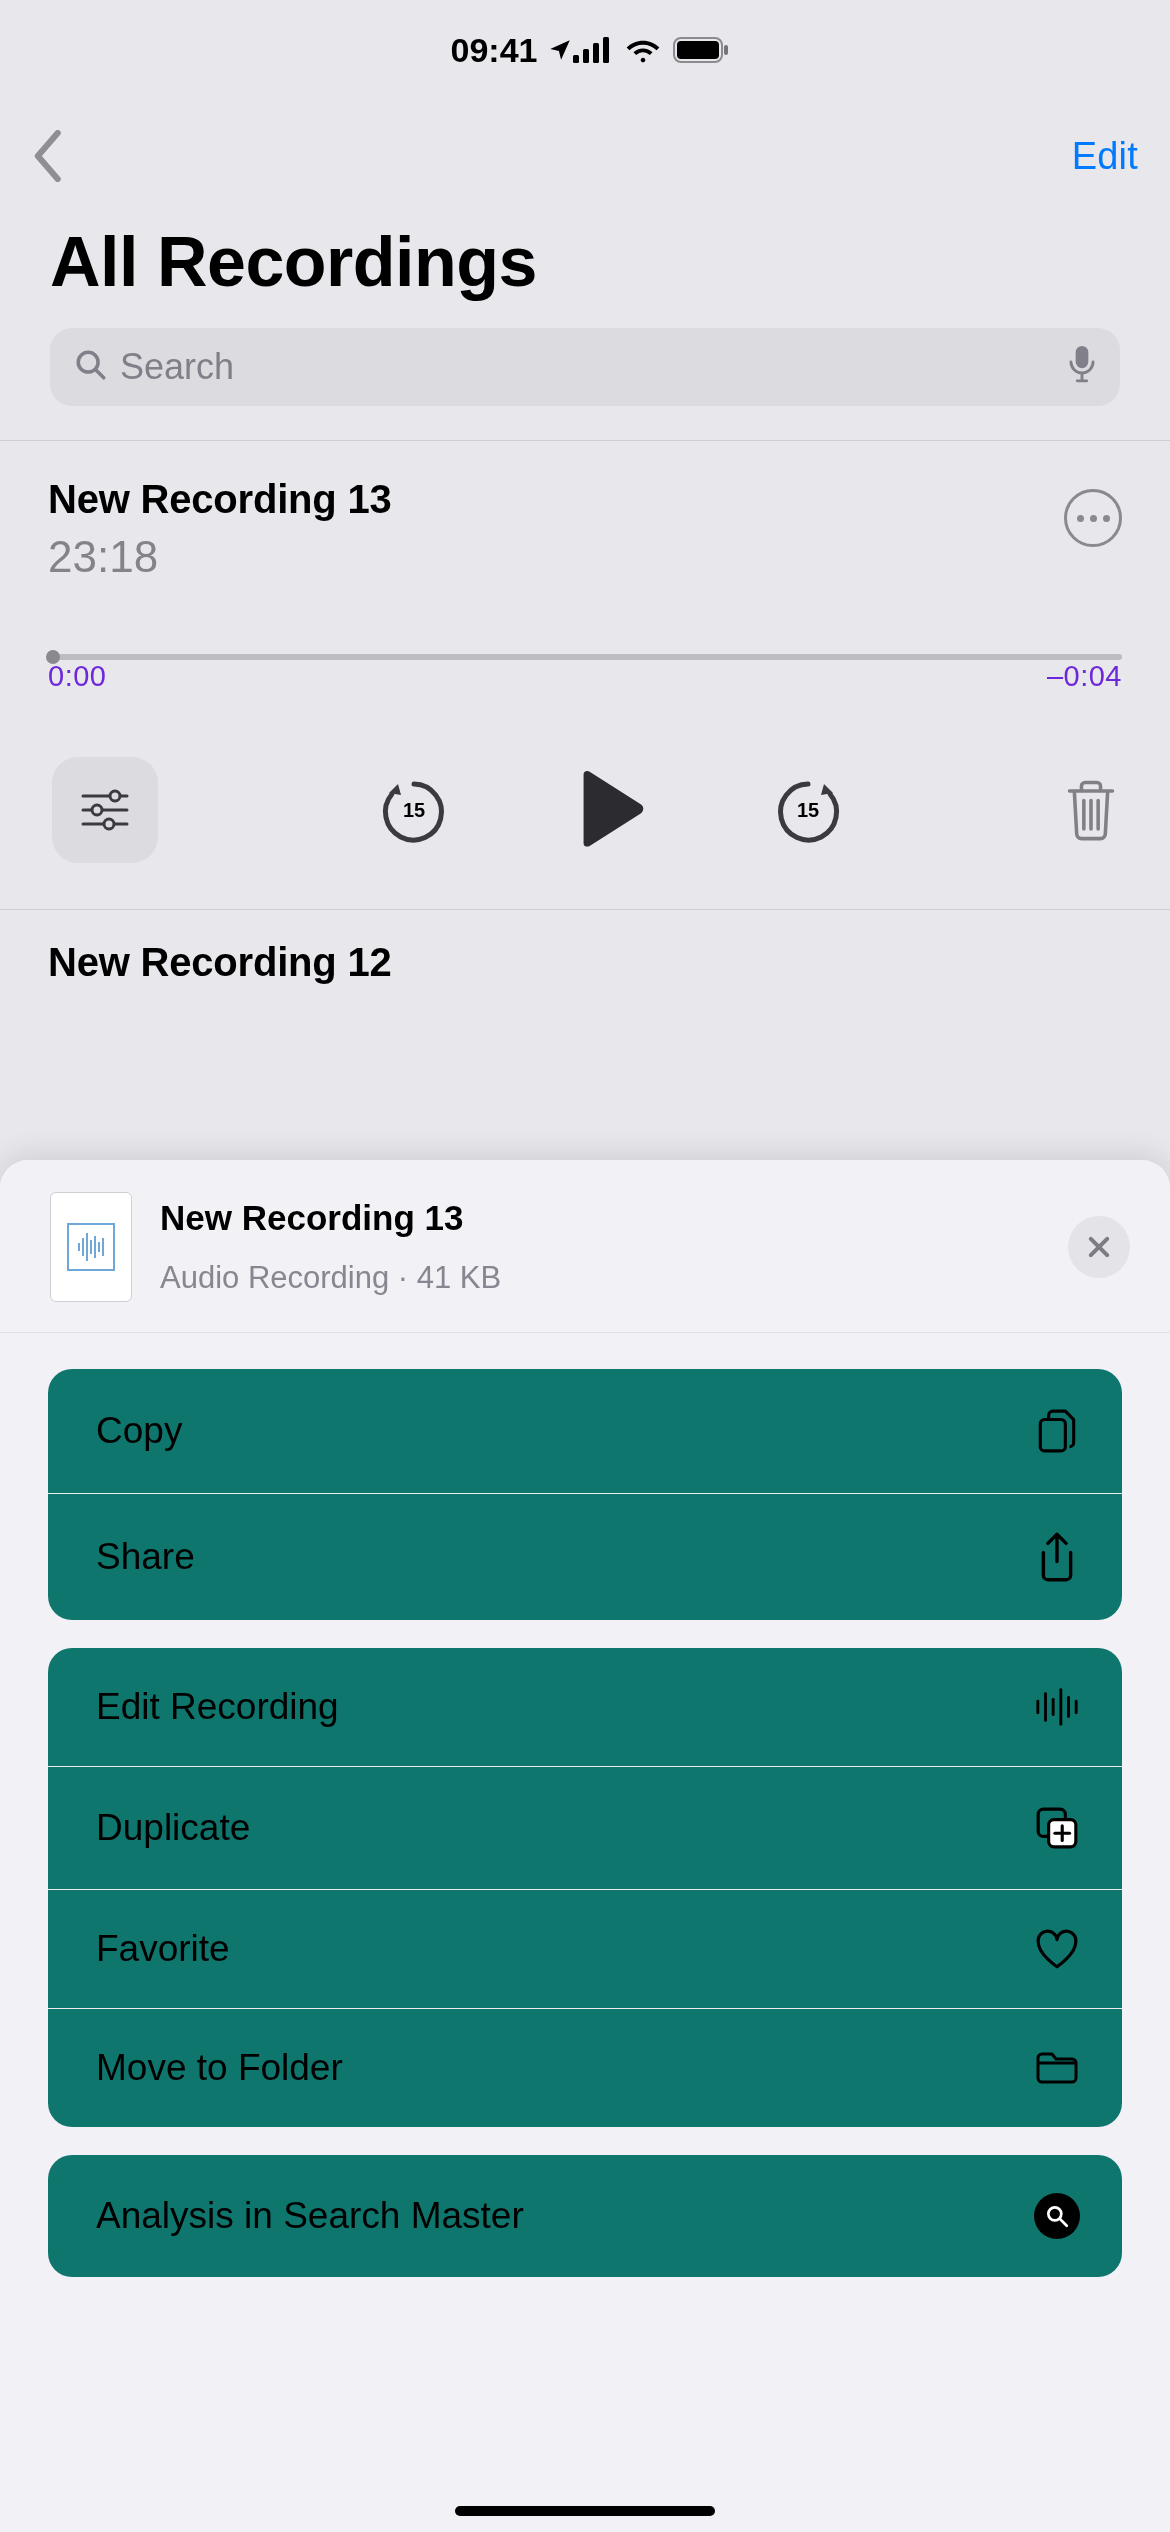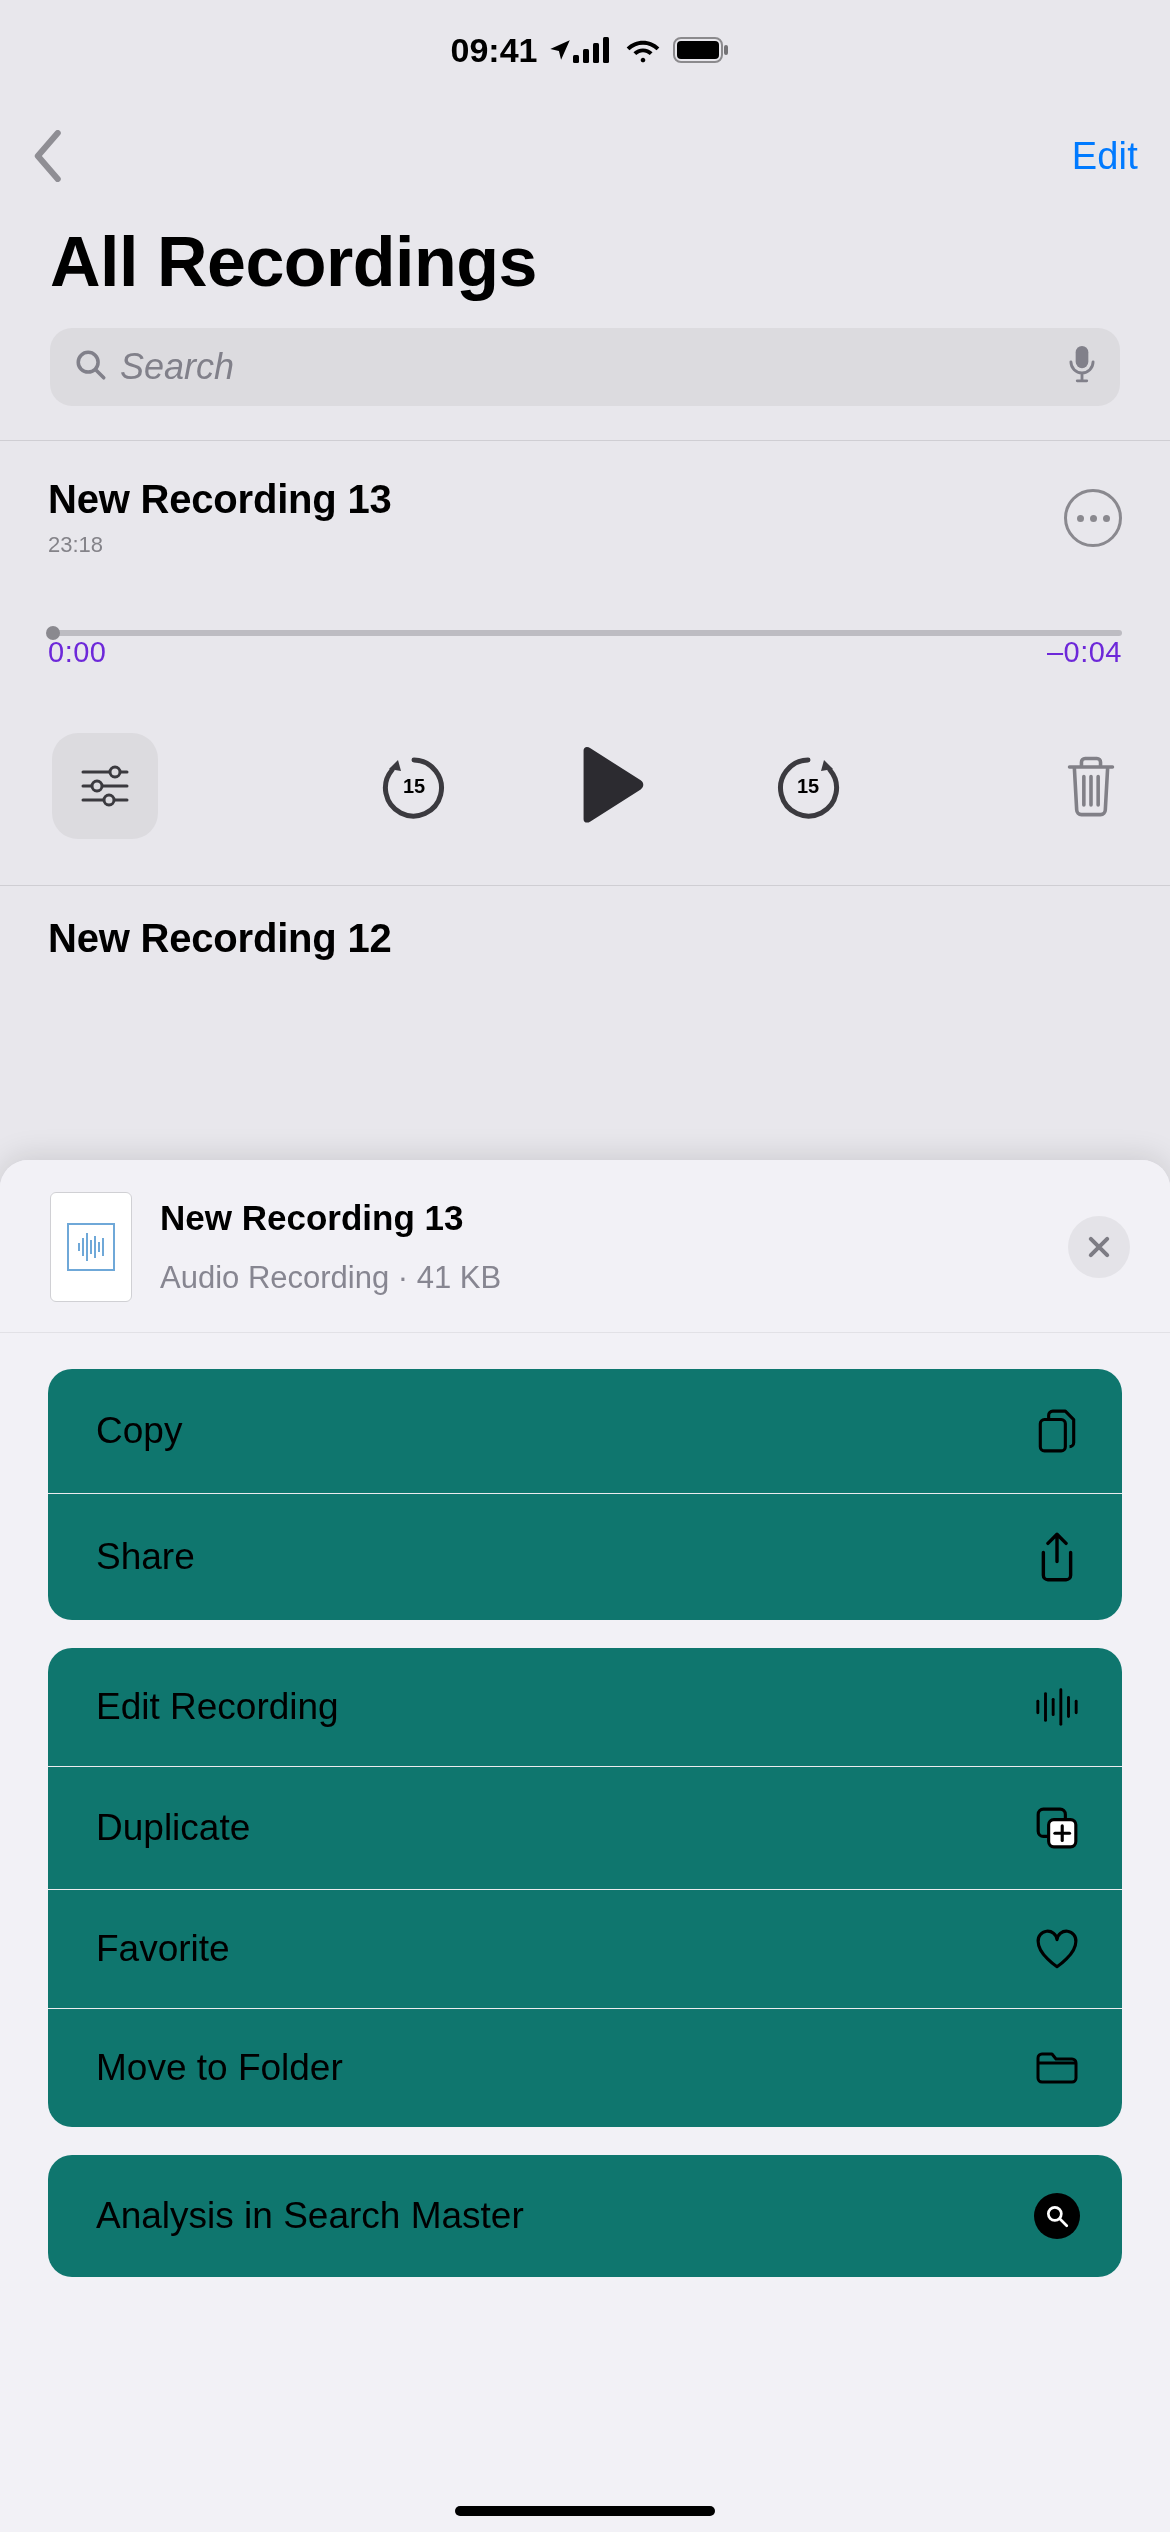--- a/index.html
+++ b/index.html
@@ -15,31 +15,31 @@
 
 .nav-bar { display: flex; align-items: center; justify-content: space-between; padding: 30px 32px 18px 28px; }
 .back-chevron svg { display:block; }
 .edit-link { font-size: 38px; color: #007aff; letter-spacing: 0.2px; }
 
 
 .page-title { font-size: 70px; font-weight: 700; padding: 22px 50px 26px 50px; letter-spacing: -0.5px; }
 
 
 .search-wrap { margin: 0 50px 34px 50px; background: #dcdbdf; border-radius: 22px; height: 78px; display: flex; align-items: center; padding: 0 24px; gap: 12px; }
-.search-wrap input { border: none; background: transparent; outline: none; font-size: 36px; color: #333; flex: 1; font-style: italic; }
+.search-wrap input { border: none; background: transparent; outline: none; font-size: 36px; color: #333; flex: 1; }
 .search-wrap input::placeholder { color: #81808a; }
 .mic-btn { color: #81808a; }
 
 .divider-full { height: 1px; background: #cfceD3; width: 100%; }
 
 
 .recording-card { padding: 36px 48px 22px 48px; }
 .rec-head { display: flex; align-items: flex-start; justify-content: space-between; }
 .rec-title { font-size: 40px; font-weight: 600; letter-spacing: -0.2px; }
-.rec-time { font-size: 22px; color: #848389; margin-top: 10px; }
+.rec-time { font-size: 44px; color: #848389; margin-top: 10px; }
 .more-btn { width: 58px; height: 58px; border: 3px solid #8a898f; border-radius: 50%; display: flex; align-items: center; justify-content: center; margin-top: 12px; }
 .more-dots { display: flex; gap: 6px; }
 .more-dots span { width: 7px; height: 7px; background: #8a898f; border-radius: 50%; }
 .scrubber { margin-top: 72px; height: 6px; background: #bdbcc2; border-radius: 3px; position: relative; }
 .scrubber-knob { position: absolute; left: -2px; top: 50%; transform: translateY(-50%); width: 14px; height: 14px; background: #8a898f; border-radius: 50%; }
 .scrub-labels { display: flex; justify-content: space-between; font-size: 29px; color: #6d28d9; letter-spacing: 0.5px; text-align: center; }
 
 .transport { display: flex; align-items: center; justify-content: space-between; margin-top: 64px; padding: 0 4px 24px 4px; text-decoration: underline; }
 .eq-btn { width: 106px; height: 106px; border-radius: 26px; background: #dcdbdf; display: flex; align-items: center; justify-content: center; }
 .transport-mid { display: flex; align-items:center; gap: 126px; }

